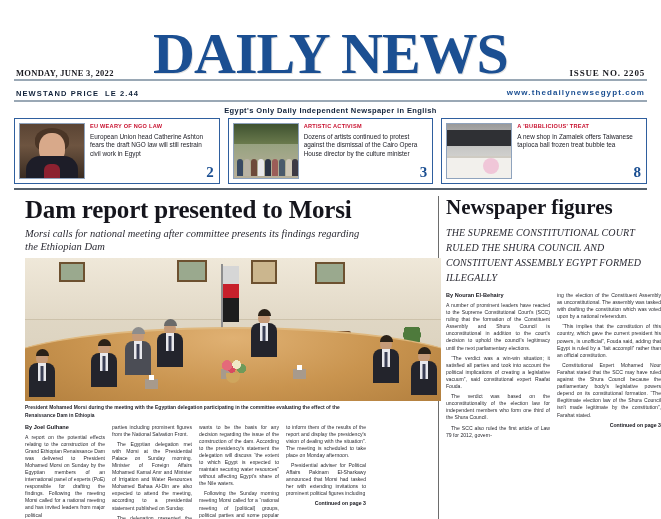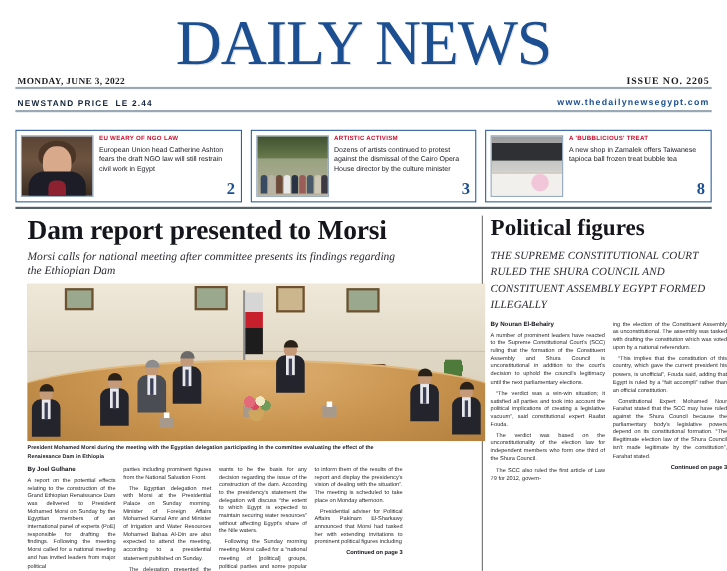--- a/index.html
+++ b/index.html
@@ -10,26 +10,26 @@
     font-family: "Liberation Sans", sans-serif;
     overflow: hidden;
     position: relative;
   }
 
   
   .masthead { position:relative; height:112px; }
   .masthead-title {
     text-align:center;
     font-family:"Liberation Serif", serif;
-    font-weight:normal;
+    font-weight:bold;
     color:#1b4f92;
     font-size:58px;
     line-height:62px;
     letter-spacing:-1px;
-    padding-top:8px;
+    padding-top:23px;
     text-shadow: 1px 1px 0 rgba(0,0,0,0.12);
   }
 
   .rule-row { position:absolute; left:14px; right:14px; }
   .rule-a { top:79px; height:2px; background:#9aa8b5; }
   .rule-b { top:100px; height:2px; background:#9aa8b5; }
 
   .date-line {
     position:absolute; left:16px; top:68px;
     font-family:"Liberation Serif", serif;
@@ -241,20 +241,21 @@
 
   <div class="rule-row rule-a"></div>
   <div class="rule-row rule-b"></div>
 
   <div class="date-line">MONDAY, JUNE 3, 2022</div>
   <div class="issue-line">ISSUE NO. 2205</div>
   <div class="price-label">NEWSTAND PRICE</div>
   <div class="price-value">LE 2.44</div>
   <div class="site-url">www.thedailynewsegypt.com</div>
 
+  <div class="tagline">Egypt's Only Daily Independent Newspaper in English</div>
 </div>
 
 <div class="teasers">
 
   <div class="teaser">
     <div class="teaser-thumb thumb-ashton">
       <div class="hair"></div>
         <div class="head"></div>
         <div class="body"></div>
         <div class="scarf"></div>
@@ -405,21 +406,21 @@
           <p class="first">to inform them of the results of the report and display the presidency's vision of dealing with the situation”. The meeting is scheduled to take place on Monday afternoon.</p>
           <p>Presidential adviser for Political Affairs Pakinam El-Sharkawy announced that Morsi had tasked her with extending invitations to prominent political figures including</p>
         </div>
         <div class="contd">Continued on page 3</div>
       </div>
     </div>
   </div>
 
   <div class="right-article">
     <div class="scc-headline">
-      <div>Political figures</div>
+      <div>Newspaper figures</div>
     </div>
     <div class="scc-deck">THE SUPREME CONSTITUTIONAL COURT RULED THE SHURA COUNCIL AND CONSTITUENT ASSEMBLY EGYPT FORMED ILLEGALLY</div>
 
     <div class="scc-cols">
       <div class="scc-col">
         <div class="byline">By Nouran El-Behairy</div>
         <div class="bodytext">
           <p class="first">A number of prominent leaders have reacted to the Supreme Constitutional Court's (SCC) ruling that the formation of the Constituent Assembly and Shura Council is unconstitutional in addition to the court's decision to uphold the council's legitimacy until the next parliamentary elections.</p>
           <p>“The verdict was a win-win situation; it satisfied all parties and took into account the political implications of creating a legislative vacuum”, said constitutional expert Raafat Fouda.</p>
           <p>The verdict was based on the unconstitutionality of the election law for independent members who form one third of the Shura Council.</p>

